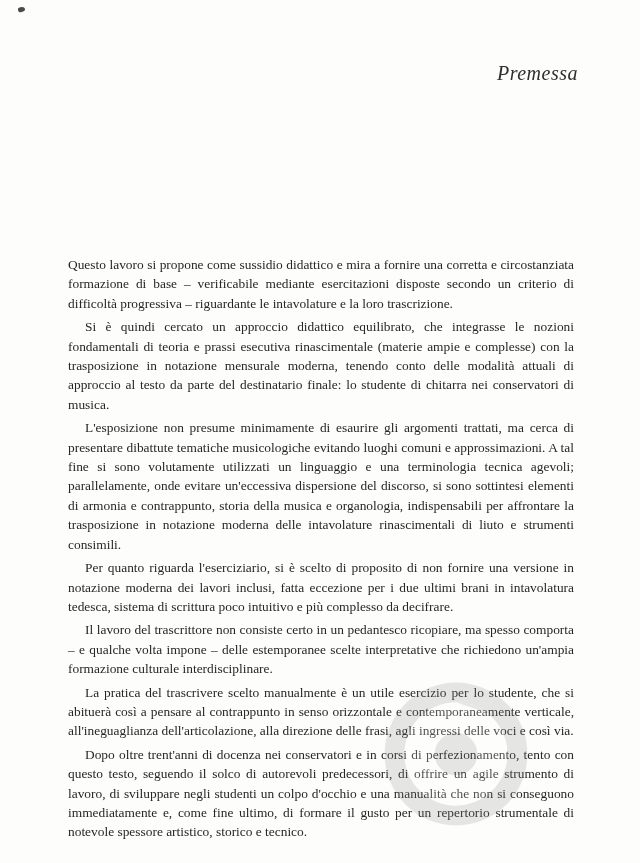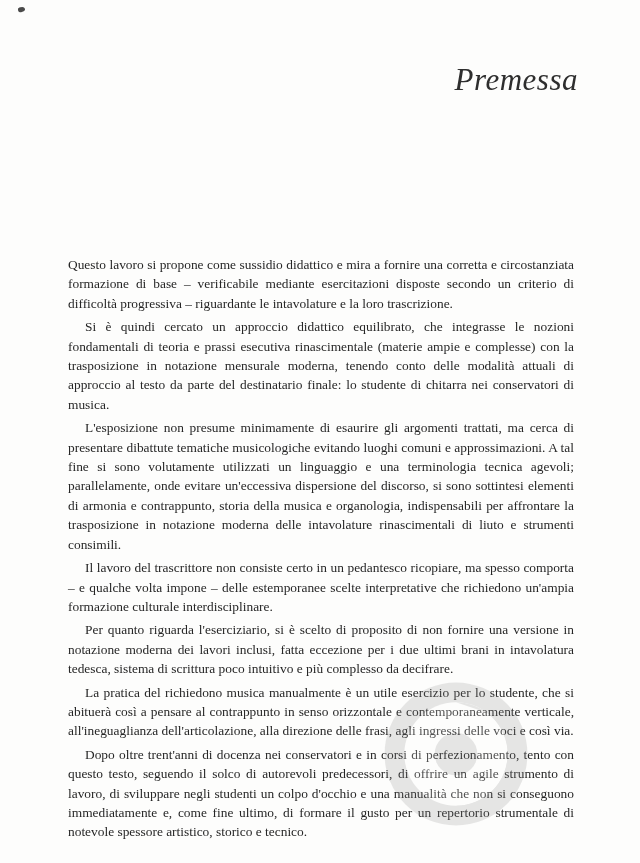--- a/index.html
+++ b/index.html
@@ -29,21 +29,21 @@
     transform: rotate(-15deg);
   }
   .title {
     position: absolute;
     top: 62px;
     right: 62px;
     margin: 0;
     font-family: "Liberation Serif", serif;
     font-style: italic;
     font-weight: 400;
-    font-size: 31px;
+    font-size: 20px;
     letter-spacing: 0.5px;
     color: #2e2e2e;
   }
   .body-text {
     position: absolute;
     left: 64px;
     top: 251px;
     width: 514px;
     font-size: 13.4px;
     line-height: 19.4px;
@@ -74,23 +74,23 @@
 <div class="page">
 
   <div class="scan-speck"></div>
 
   <h1 class="title">Premessa</h1>
 
   <div class="body-text">
     <p class="first">Questo lavoro si propone come sussidio didattico e mira a fornire una corretta e circostanziata formazione di base – verificabile mediante esercitazioni disposte secondo un criterio di difficoltà progressiva – riguardante le intavolature e la loro trascrizione.</p>
     <p>Si è quindi cercato un approccio didattico equilibrato, che integrasse le nozioni fondamentali di teoria e prassi esecutiva rinascimentale (materie ampie e complesse) con la trasposizione in notazione mensurale moderna, tenendo conto delle modalità attuali di approccio al testo da parte del destinatario finale: lo studente di chitarra nei conservatori di musica.</p>
     <p>L'esposizione non presume minimamente di esaurire gli argomenti trattati, ma cerca di presentare dibattute tematiche musicologiche evitando luoghi comuni e approssimazioni. A tal fine si sono volutamente utilizzati un linguaggio e una terminologia tecnica agevoli; parallelamente, onde evitare un'eccessiva dispersione del discorso, si sono sottintesi elementi di armonia e contrappunto, storia della musica e organologia, indispensabili per affrontare la trasposizione in notazione moderna delle intavolature rinascimentali di liuto e strumenti consimili.</p>
+    <p>Per quanto riguarda l'eserciziario, si è scelto di proposito di non fornire una versione in notazione moderna dei lavori inclusi, fatta eccezione per i due ultimi brani in intavolatura tedesca, sistema di scrittura poco intuitivo e più complesso da decifrare.</p>
     <p>Il lavoro del trascrittore non consiste certo in un pedantesco ricopiare, ma spesso comporta – e qualche volta impone – delle estemporanee scelte interpretative che richiedono un'ampia formazione culturale interdisciplinare.</p>
-    <p>Per quanto riguarda l'eserciziario, si è scelto di proposito di non fornire una versione in notazione moderna dei lavori inclusi, fatta eccezione per i due ultimi brani in intavolatura tedesca, sistema di scrittura poco intuitivo e più complesso da decifrare.</p>
-    <p>La pratica del richiedono musica manualmente è un utile esercizio per lo studente, che si abituerà così a pensare al contrappunto in senso orizzontale e contemporaneamente verticale, all'ineguaglianza dell'articolazione, alla direzione delle frasi, agli ingressi delle voci e così via.</p>
+    <p>La pratica del trascrivere scelto manualmente è un utile esercizio per lo studente, che si abituerà così a pensare al contrappunto in senso orizzontale e contemporaneamente verticale, all'ineguaglianza dell'articolazione, alla direzione delle frasi, agli ingressi delle voci e così via.</p>
     <p>Dopo oltre trent'anni di docenza nei conservatori e in corsi di perfezionamento, tento con questo testo, seguendo il solco di autorevoli predecessori, di offrire un agile strumento di lavoro, di sviluppare negli studenti un colpo d'occhio e una manualità che non si conseguono immediatamente e, come fine ultimo, di formare il gusto per un repertorio strumentale di notevole spessore artistico, storico e tecnico.</p>
   </div>
 
   <svg class="watermark" viewBox="0 0 100 100" xmlns="http://www.w3.org/2000/svg">
     <circle cx="50" cy="50" r="47" fill="#8a8a8a"></circle>
     <circle cx="50" cy="50" r="34" fill="#fdfdfc"></circle>
     <path d="M50 16 a34 34 0 0 1 0 68 a26 26 0 0 0 18 -62" fill="#8a8a8a"></path>
     <circle cx="50" cy="50" r="14" fill="#8a8a8a"></circle>
   </svg>
 

